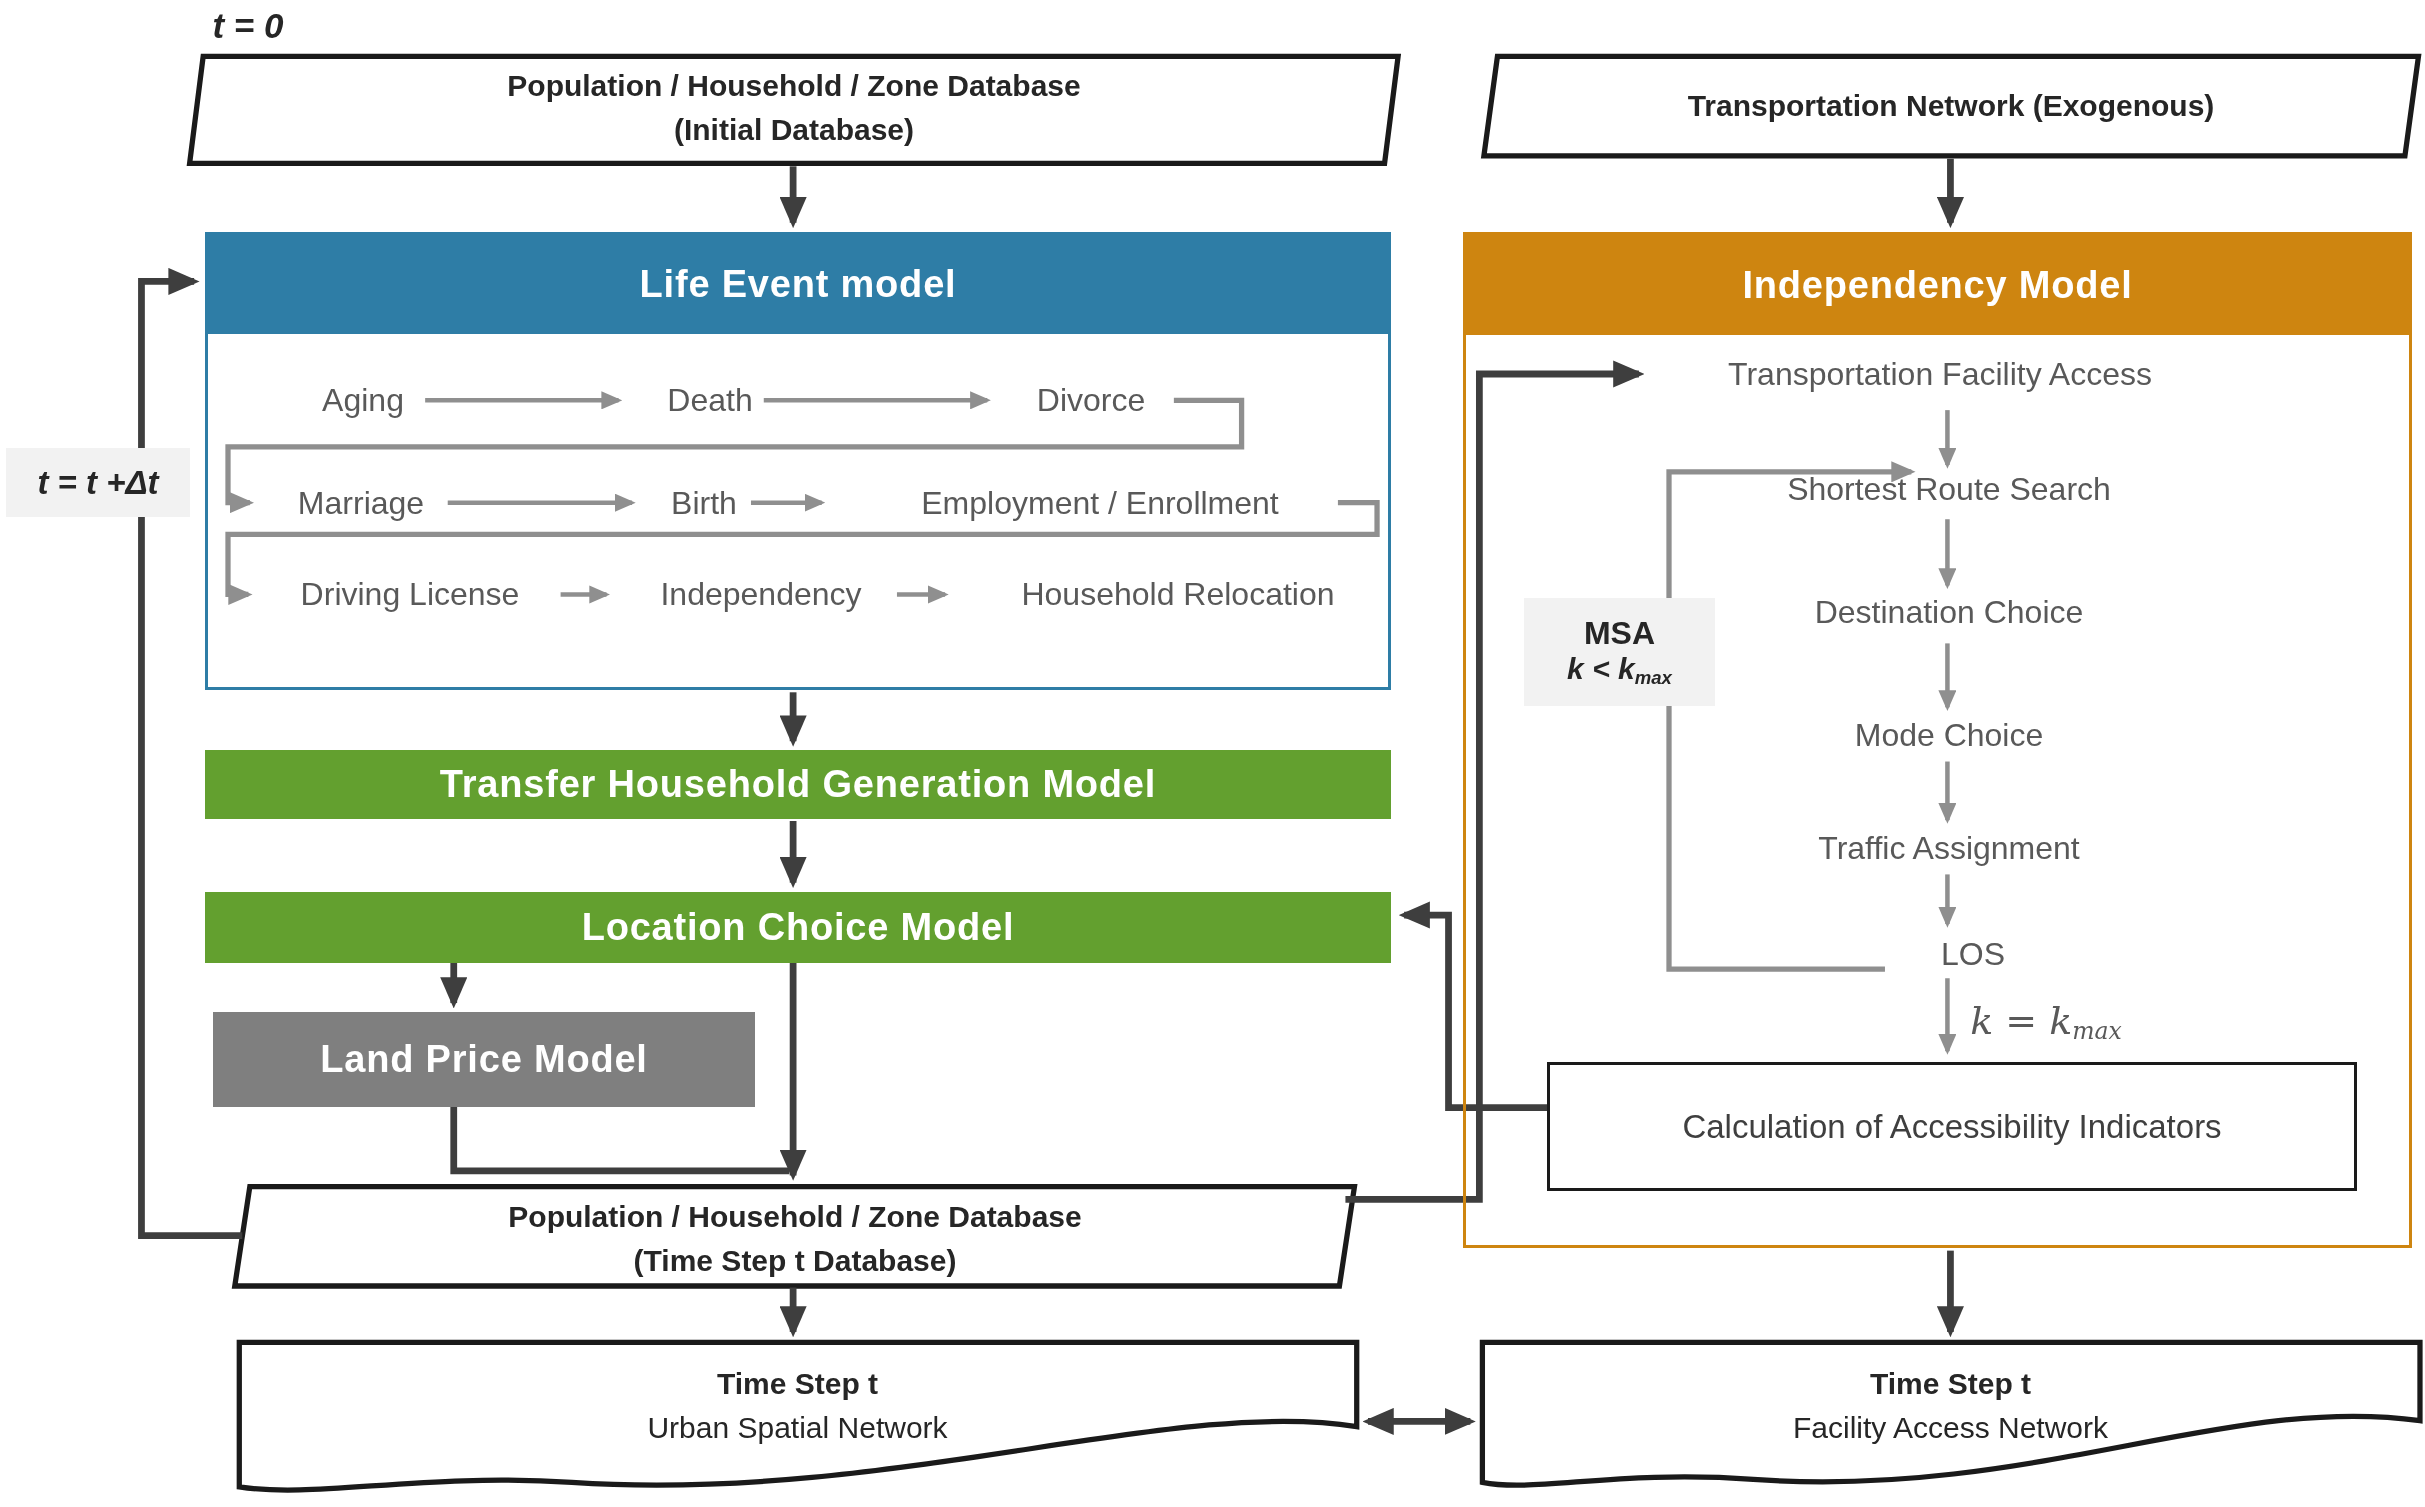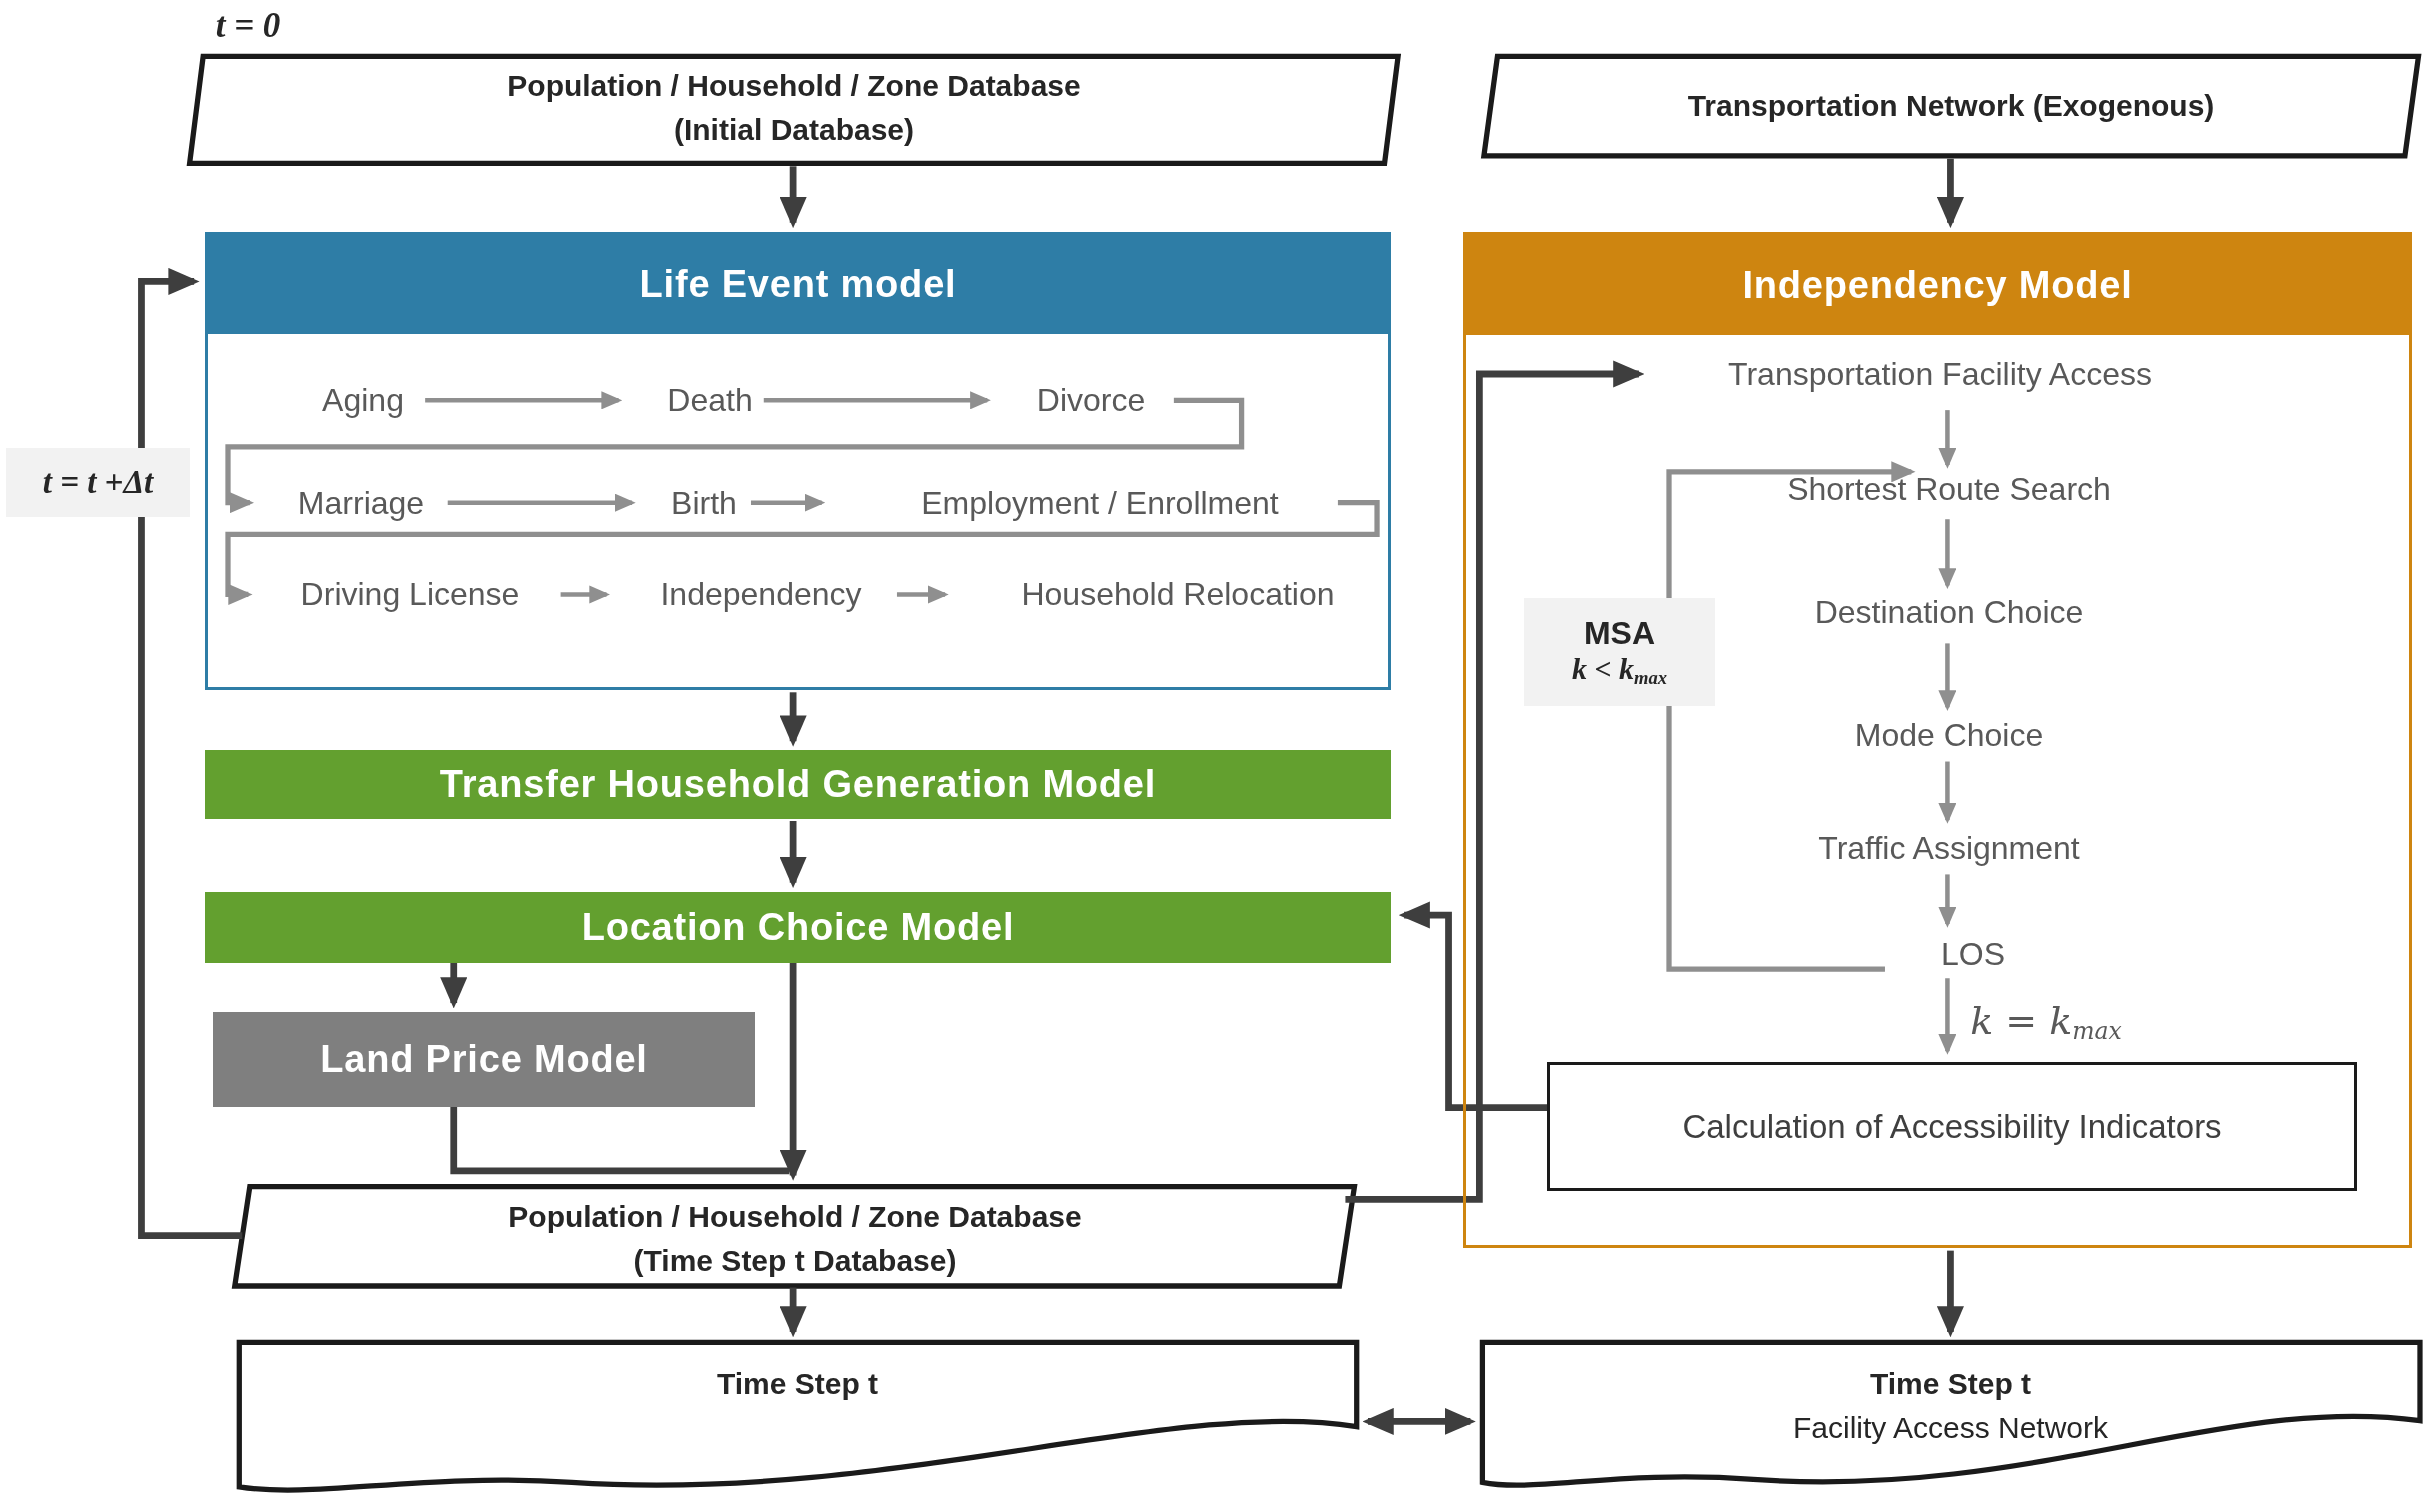--- a/index.html
+++ b/index.html
@@ -7,21 +7,21 @@
           font-family:"Liberation Sans",sans-serif;overflow:hidden;}
   .overlay{position:absolute;left:0;top:0;width:2426px;height:1508px;z-index:1;}
   .box{position:absolute;z-index:2;box-sizing:border-box;}
   .node{position:absolute;z-index:3;transform:translate(-50%,-50%);white-space:nowrap;
         color:#595959;font-size:32px;}
   .band-title{display:flex;align-items:center;justify-content:center;height:100%;
         color:#ffffff;font-weight:bold;font-size:38px;letter-spacing:0.8px;}
   .dbtext{position:absolute;z-index:3;text-align:center;color:#262626;font-weight:bold;
         font-size:30px;line-height:44px;}
   .doctext{position:absolute;z-index:3;text-align:center;color:#262626;font-size:30px;line-height:44px;}
-  .mathlab{font-family:Liberation Serif, serif;font-style:italic;font-weight:bold;color:#262626;}
+  .mathlab{font-family:Liberation Sans, sans-serif;font-style:italic;font-weight:bold;color:#262626;}
   .sub{font-size:0.62em;vertical-align:-0.25em;}
   .lifebox{border:3.8px solid #2E7DA6;background:transparent;}
   .accbox{border:3.8px solid #CE8510;background:transparent;}
   .header-blue{position:absolute;left:0;top:0;right:0;height:99px;background:#2E7DA6;}
   .header-orange{position:absolute;left:0;top:0;right:0;height:100px;background:#CE8510;}
   .green{background:#63A02F;}
   .graybox{background:#7F7F7F;}
   .msa{background:#F2F2F2;display:flex;flex-direction:column;align-items:center;
        justify-content:center;z-index:2;}
   .calc{background:#ffffff;border:3.8px solid #1a1a1a;display:flex;align-items:center;
@@ -136,20 +136,21 @@
     <div class="band-title">Land Price Model</div>
   </div>
 
   <div class="dbtext" style="left:235px;top:1195px;width:1120px;">
     <div>Population / Household / Zone Database</div>
     <div>(Time Step t Database)</div>
   </div>
 
   <div class="doctext" style="left:239px;top:1362px;width:1117px;">
     <div style="font-weight:bold;">Time Step t</div>
+    <div>Urban Spatial Network</div>
   </div>
   <div class="doctext" style="left:1482px;top:1362px;width:937px;">
     <div style="font-weight:bold;">Time Step t</div>
     <div>Facility Access Network</div>
   </div>
 
   <div class="box accbox" style="left:1463px;top:232px;width:949px;height:1016px;">
     <div class="header-orange">
       <div class="band-title">Independency Model</div>
     </div>

